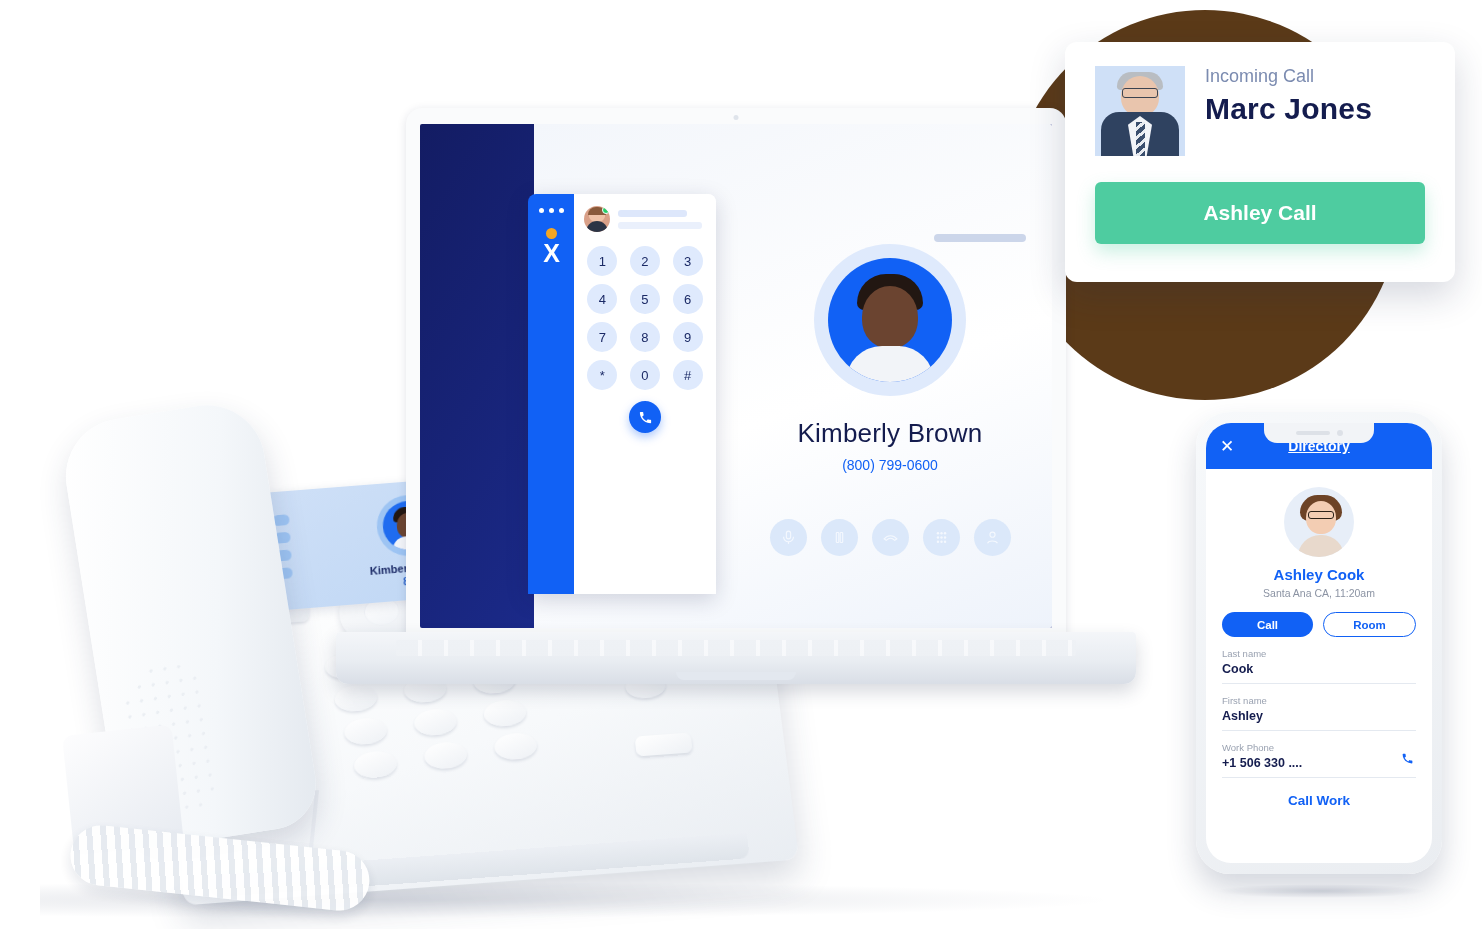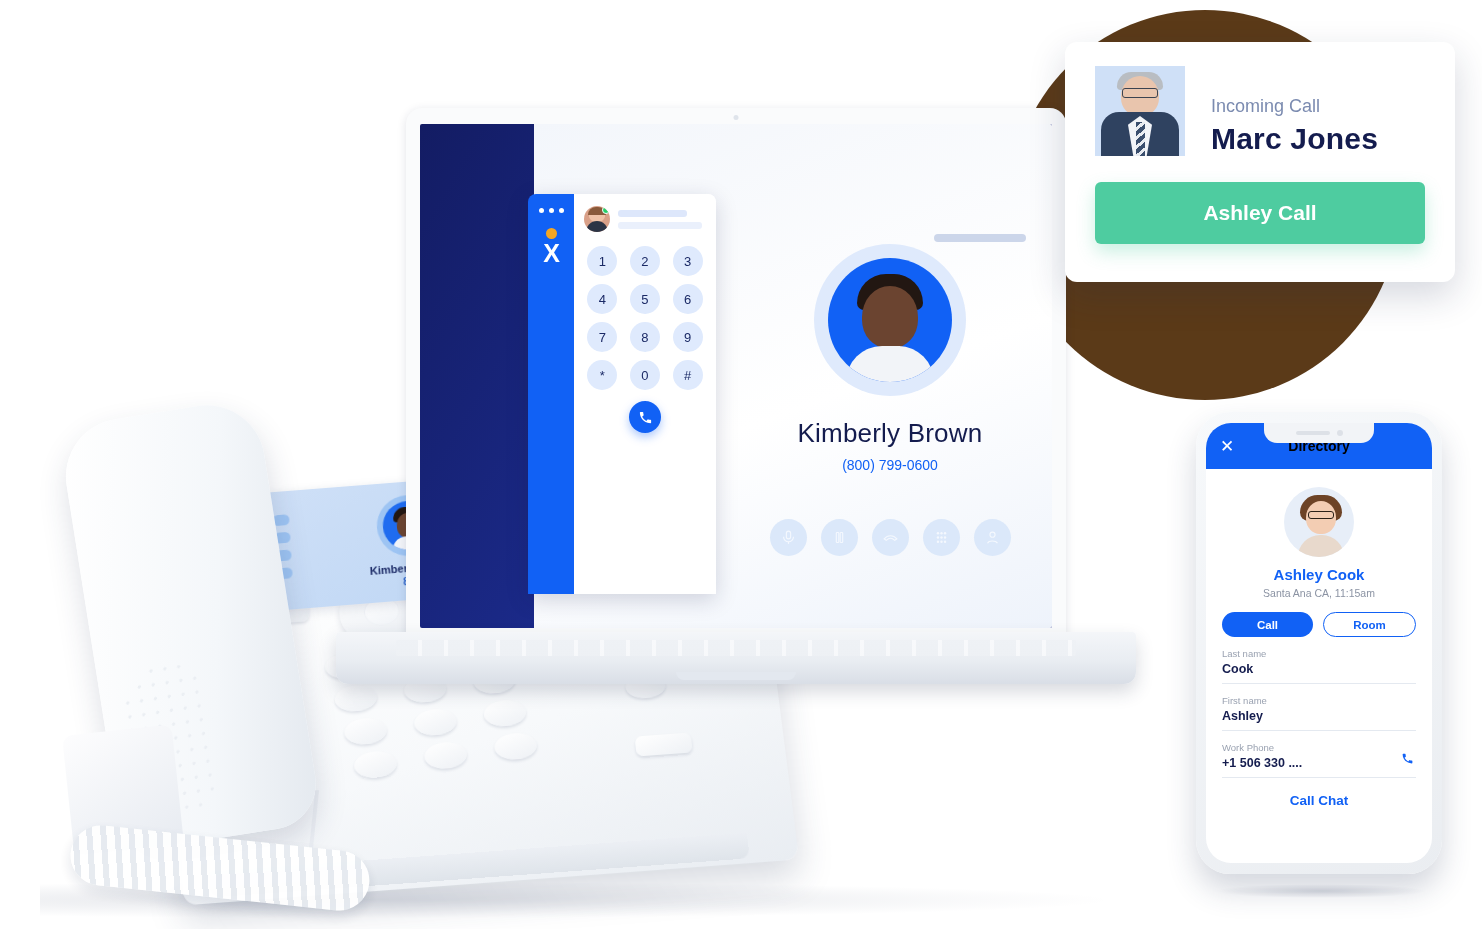--- a/index.html
+++ b/index.html
@@ -190,21 +190,21 @@
   
   .mobile {
     position: absolute; left: 1196px; top: 412px; width: 246px; height: 462px;
     background: linear-gradient(150deg,#f7f9fb 0%,#eaedf1 100%);
     border-radius: 34px; padding: 11px 10px;
     box-shadow: 0 16px 30px rgba(40,55,90,.2);
   }
   .mobile-screen { position: relative; width: 100%; height: 100%; background: #fff; border-radius: 25px; overflow: hidden; }
   .m-topbar { height: 46px; background: #1161f5; display: flex; align-items: center; justify-content: center; position: relative; }
   .m-close { position: absolute; left: 14px; color: #fff; font-size: 17px; line-height: 1; font-weight: 400; }
-  .m-title { color: #000000; font-size: 14px; font-weight: 600; }
+  .m-title { color: #ffffff; font-size: 14px; font-weight: 600; text-decoration: underline; }
   .m-notch {
     position: absolute; left: 50%; top: 0; transform: translateX(-50%);
     width: 110px; height: 20px; background: #f2f4f7; border-radius: 0 0 13px 13px;
     display: flex; align-items: center; justify-content: center; gap: 7px; z-index: 4;
   }
   .m-speaker { width: 34px; height: 4px; border-radius: 2px; background: #dde1e7; }
   .m-cam { width: 6px; height: 6px; border-radius: 50%; background: #dde1e7; }
   .m-body { padding: 14px 16px 0; }
   .m-ava { width: 70px; height: 70px; border-radius: 50%; margin: 4px auto 0; background: #e7eef8; position: relative; overflow: hidden; }
   .m-ava .f { position:absolute; left:22px; top:14px; width:30px;height:33px;border-radius:50% 50% 46% 46%; background:#f3cdb3; }
@@ -225,21 +225,21 @@
   .m-callroom { text-align: center; margin-top: 15px; color: #1161f5; font-size: 13.5px; font-weight: 700; }
   .m-shadow { position: absolute; left: 1216px; top: 884px; width: 210px; height: 14px; background: radial-gradient(ellipse at center, rgba(40,55,90,.18), rgba(255,255,255,0) 70%); }
 
   
   .incoming {
     position: absolute; left: 1065px; top: 42px; width: 390px; height: 240px;
     background: #fff; border-radius: 12px;
     box-shadow: 0 14px 36px rgba(30,40,80,.18);
     padding: 24px 30px;
   }
-  .inc-top { display: flex; align-items: flex-end; gap: 26px; }
+  .inc-top { display: flex; align-items: flex-start; gap: 20px; }
   .inc-photo {
     width: 90px; height: 90px; background: #cfe0f7; position: relative; overflow: hidden; flex: none;
   }
   .inc-photo .head { position:absolute; left:26px; top:10px; width:38px; height:40px; border-radius:50% 50% 45% 45%; background:#e9c5ad; }
   .inc-photo .hair { position:absolute; left:22px; top:6px; width:46px; height:18px; border-radius:23px 23px 6px 6px; background:#b9bdc2; }
   .inc-photo .glass { position:absolute; left:27px; top:22px; width:36px; height:10px; border:1.6px solid #3b4350; border-radius:3px; }
   .inc-photo .suit { position:absolute; left:6px; bottom:0; width:78px; height:44px; border-radius:18px 18px 0 0; background:#2f4260; }
   .inc-photo .shirt { position:absolute; left:33px; bottom:0; width:24px; height:40px; background:#f2f4f8; clip-path: polygon(50% 0,100% 22%,78% 100%,22% 100%,0 22%); }
   .inc-photo .tie { position:absolute; left:41px; bottom:0; width:9px; height:34px; background: repeating-linear-gradient(140deg,#3b4f6e 0 4px,#e8ebf0 4px 7px); }
   .inc-label { font-size: 18px; color: #7b8bb0; margin-bottom: 5px; }
@@ -457,21 +457,21 @@
       </div>
 
       <div class="m-body">
         <div class="m-ava">
           <span class="h"></span>
             <span class="f"></span>
             <span class="gl"></span>
             <span class="b"></span>
         </div>
         <div class="m-name">Ashley Cook</div>
-        <div class="m-loc">Santa Ana CA, 11:15am</div>
+        <div class="m-loc">Santa Ana CA, 11:20am</div>
 
         <div class="m-actions">
           <div class="m-btn primary">Call</div>
           <div class="m-btn ghost">Room</div>
         </div>
 
         <div class="m-field">
           <div class="m-label">Last name</div>
           <div class="m-value">Cook</div>
         </div>
@@ -482,21 +482,21 @@
         <div class="m-field">
           <div class="m-label">Work Phone</div>
           <div class="m-value">+1 506 330 ....</div>
           <span class="m-phone-ic">
             <svg viewBox="0 0 24 24">
                 <path d="M6.6 10.8a15 15 0 0 0 6.6 6.6l2.2-2.2c.3-.3.7-.4 1-.2 1.2.4 2.4.6 3.6.6.6 0 1 .4 1 1V20c0 .6-.4 1-1 1C10.6 21 3 13.4 3 4c0-.6.4-1 1-1h3.4c.6 0 1 .4 1 1 0 1.3.2 2.5.6 3.6.1.4 0 .8-.2 1z"></path>
               </svg>
           </span>
         </div>
 
-        <div class="m-callroom">Call Chat</div>
+        <div class="m-callroom">Call Work</div>
       </div>
     </div>
   </div>
 
   <div class="incoming">
     <div class="inc-top">
       <div class="inc-photo">
         <span class="hair"></span>
           <span class="head"></span>
           <span class="glass"></span>

